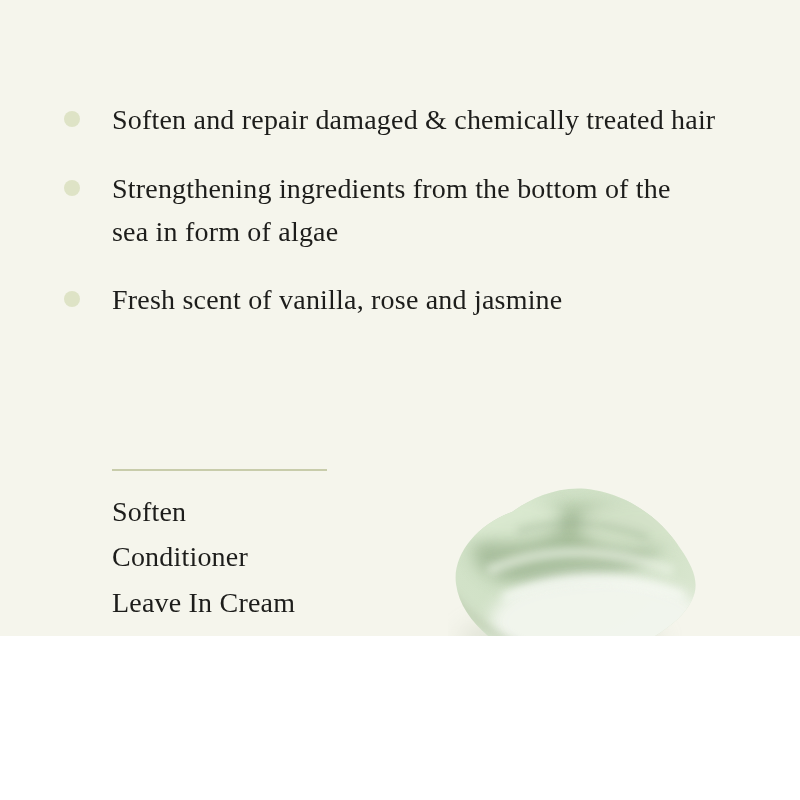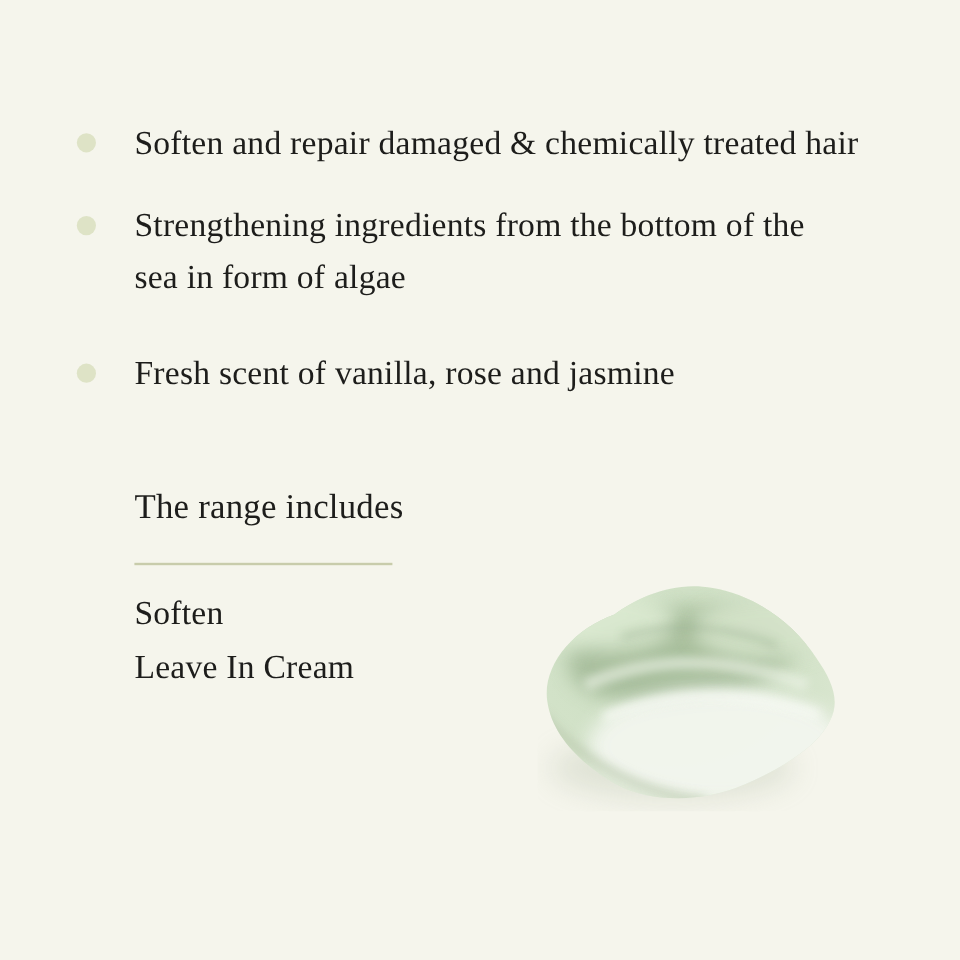--- a/index.html
+++ b/index.html
@@ -1,21 +1,21 @@
 <!DOCTYPE html>
 <html><head>
 <meta charset="utf-8">
 <style>
   html, body { margin: 0; padding: 0; }
   body { font-family: "Liberation Serif", "DejaVu Serif", serif; }
 
   .canvas {
     position: relative;
     width: 800px;
-    height: 800px;
+    height: 636px;
     background: #f5f5ec;
     overflow: hidden;
     color: #1d1d1b;
   }
 
   
   .bullet-row {
     position: absolute;
     left: 64px;
     display: flex;
@@ -32,21 +32,21 @@
   .bullet-row .bullet-text {
     margin: 0 0 0 32px;
     max-width: 640px;
     font-size: 28px;
     line-height: 43px;
     white-space: pre-line;
     letter-spacing: 0.2px;
   }
   #bullet-1 { top: 98px; }
   #bullet-2 { top: 167px; justify-content: space-between; }
-  #bullet-3 { top: 290px; }
+  #bullet-3 { top: 278px; }
 
   
   .range-heading {
     position: absolute;
     left: 112px;
     top: 404px;
     margin: 0;
     font-size: 29px;
     line-height: 38px;
     font-weight: normal;
@@ -97,26 +97,26 @@
     <span class="dot"></span>
     <p class="bullet-text">Strengthening ingredients from the bottom of the
 sea in form of algae</p>
   </div>
 
   <div class="bullet-row" id="bullet-3">
     <span class="dot"></span>
     <p class="bullet-text">Fresh scent of vanilla, rose and jasmine</p>
   </div>
 
-  <h2 class="range-heading">The range includes</h2>
 
   <div class="range-divider"></div>
 
   <ul class="range-list">
     <li>Soften</li>
+    <li>Conditioner</li>
     <li>Leave In Cream</li>
   </ul>
 
   <svg class="swatch" viewBox="0 0 260 200" width="260" height="200" aria-hidden="true">
     <defs>
       <radialGradient id="g-base" cx="42%" cy="38%" r="72%">
         <stop offset="0%" stop-color="#cbdec1"></stop>
         <stop offset="60%" stop-color="#d2e2c8"></stop>
         <stop offset="100%" stop-color="#dde8d3"></stop>
       </radialGradient>

